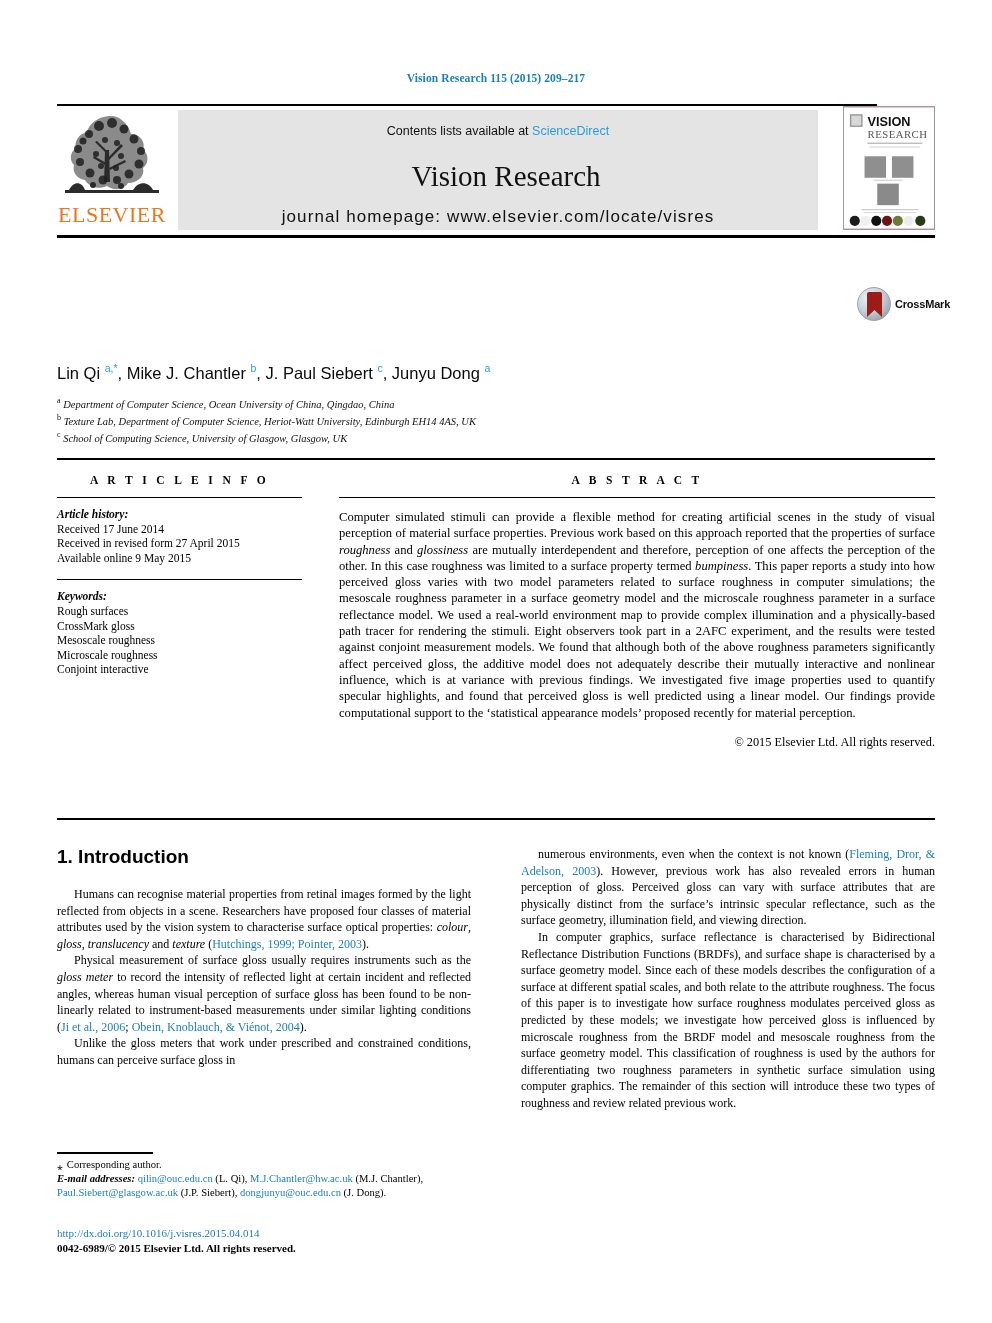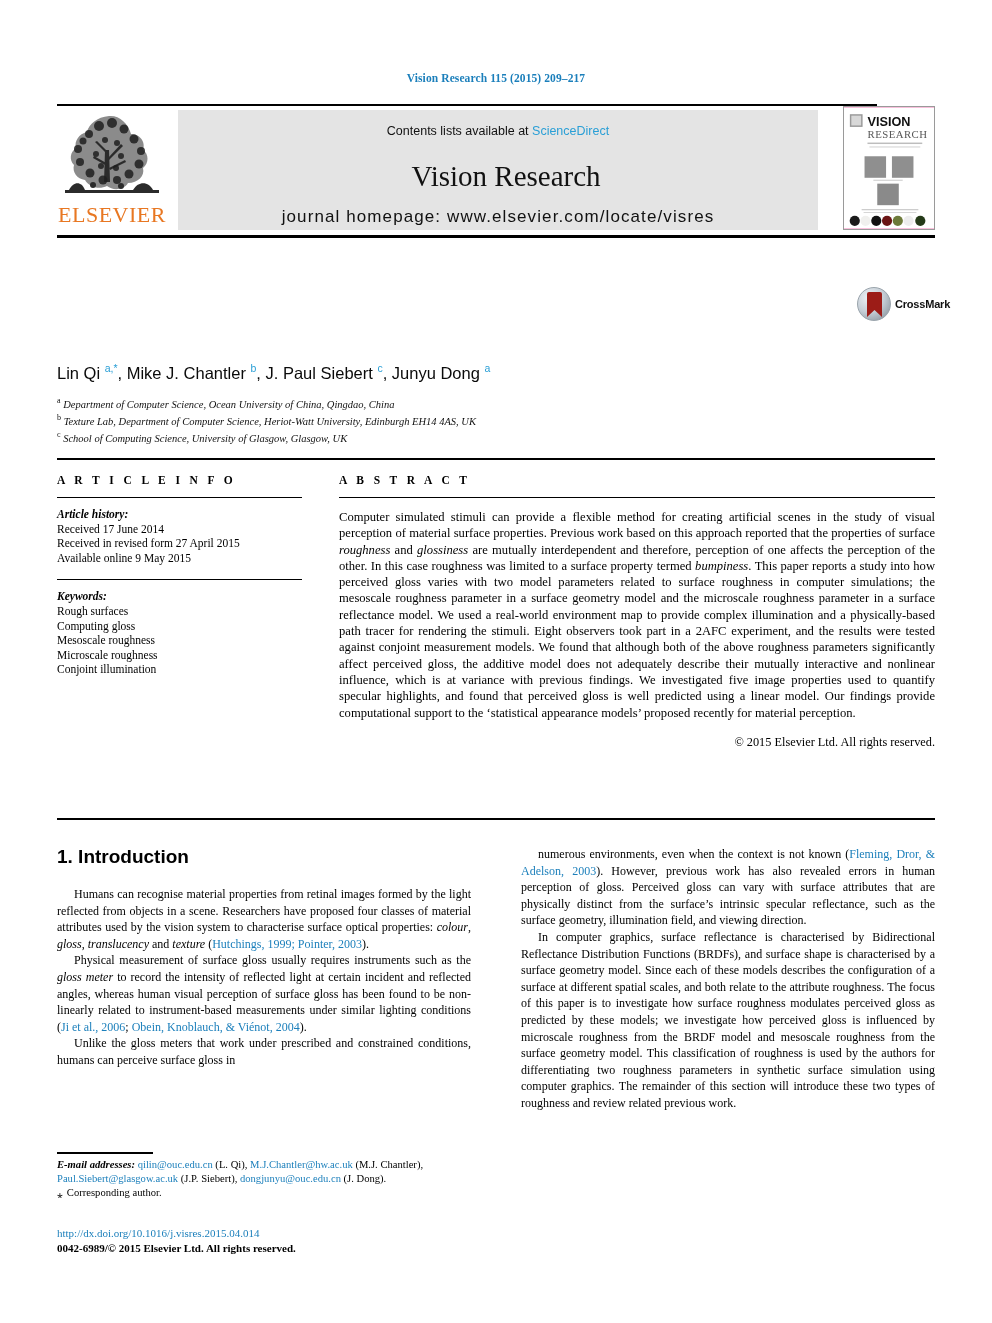--- a/index.html
+++ b/index.html
@@ -221,20 +221,21 @@
     position: absolute;
     left: 339px; top: 474px;
     width: 596px;
   }
   .sec-caps {
     font-family: "Liberation Serif", serif;
     font-weight: bold;
     font-size: 11.5px;
     letter-spacing: 3.4px;
     color: #000;
+    text-align: center;
   }
   .thin-rule {
     height: 1px;
     background: #000;
     margin-top: 11px;
   }
   .info-group {
     margin-top: 9px;
     font-family: "Liberation Serif", serif;
     font-size: 11.5px;
@@ -440,24 +441,24 @@
           <div>Received 17 June 2014</div>
           <div>Received in revised form 27 April 2015</div>
           <div>Available online 9 May 2015</div>
         </div>
     </div>
     <div class="info-sep"></div>
     <div class="info-group">
       <div class="lead">Keywords:</div>
       <div>
           <div>Rough surfaces</div>
-          <div>Computing gloss</div>
+          <div>CrossMark gloss</div>
           <div>Mesoscale roughness</div>
           <div>Microscale roughness</div>
-          <div>Conjoint illumination</div>
+          <div>Conjoint interactive</div>
         </div>
     </div>
   </div>
 
   <div class="abs-col">
     <div class="sec-caps">A B S T R A C T</div>
     <div class="thin-rule"></div>
     <div class="abs-body">Computer simulated stimuli can provide a flexible method for creating artificial scenes in the study of visual perception of material surface properties. Previous work based on this approach reported that the properties of surface <i>roughness</i> and <i>glossiness</i> are mutually interdependent and therefore, perception of one affects the perception of the other. In this case roughness was limited to a surface property termed <i>bumpiness</i>. This paper reports a study into how perceived gloss varies with two model parameters related to surface roughness in computer simulations; the mesoscale roughness parameter in a surface geometry model and the microscale roughness parameter in a surface reflectance model. We used a real-world environment map to provide complex illumination and a physically-based path tracer for rendering the stimuli. Eight observers took part in a 2AFC experiment, and the results were tested against conjoint measurement models. We found that although both of the above roughness parameters significantly affect perceived gloss, the additive model does not adequately describe their mutually interactive and nonlinear influence, which is at variance with previous findings. We investigated five image properties used to quantify specular highlights, and found that perceived gloss is well predicted using a linear model. Our findings provide computational support to the ‘statistical appearance models’ proposed recently for material perception.</div>
     <div class="copyright">© 2015 Elsevier Ltd. All rights reserved.</div>
   </div>
@@ -476,25 +477,25 @@
   <div class="col-right">
     <div>
         <p class="para">numerous environments, even when the context is not known (<span class="ref">Fleming, Dror, &amp; Adelson, 2003</span>). However, previous work has also revealed errors in human perception of gloss. Perceived gloss can vary with surface attributes that are physically distinct from the surface’s intrinsic specular reflectance, such as the surface geometry, illumination field, and viewing direction.</p>
         <p class="para">In computer graphics, surface reflectance is characterised by Bidirectional Reflectance Distribution Functions (BRDFs), and surface shape is characterised by a surface geometry model. Since each of these models describes the configuration of a surface at different spatial scales, and both relate to the attribute roughness. The focus of this paper is to investigate how surface roughness modulates perceived gloss as predicted by these models; we investigate how perceived gloss is influenced by microscale roughness from the BRDF model and mesoscale roughness from the surface geometry model. This classification of roughness is used by the authors for differentiating two roughness parameters in synthetic surface simulation using computer graphics. The remainder of this section will introduce these two types of roughness and review related previous work.</p>
       </div>
   </div>
 
   <div class="foot-rule"></div>
   <div class="footnote">
     <div>
+      <span class="star">⁎</span><span>Corresponding author.</span>
+    </div>
+    <div>
       <span class="lead">E-mail addresses:</span>
       <span><span class="mail">qilin@ouc.edu.cn</span> (L. Qi), <span class="mail">M.J.Chantler@hw.ac.uk</span> (M.J. Chantler), <span class="mail">Paul.Siebert@glasgow.ac.uk</span> (J.P. Siebert), <span class="mail">dongjunyu@ouc.edu.cn</span> (J. Dong).</span>
-    </div>
-    <div>
-      <span class="star">⁎</span><span>Corresponding author.</span>
     </div>
   </div>
 
   <div class="imprint">
     <div class="doi">http://dx.doi.org/10.1016/j.visres.2015.04.014</div>
     <div class="issn">0042-6989/© 2015 Elsevier Ltd. All rights reserved.</div>
   </div>
 
 </div>
 

